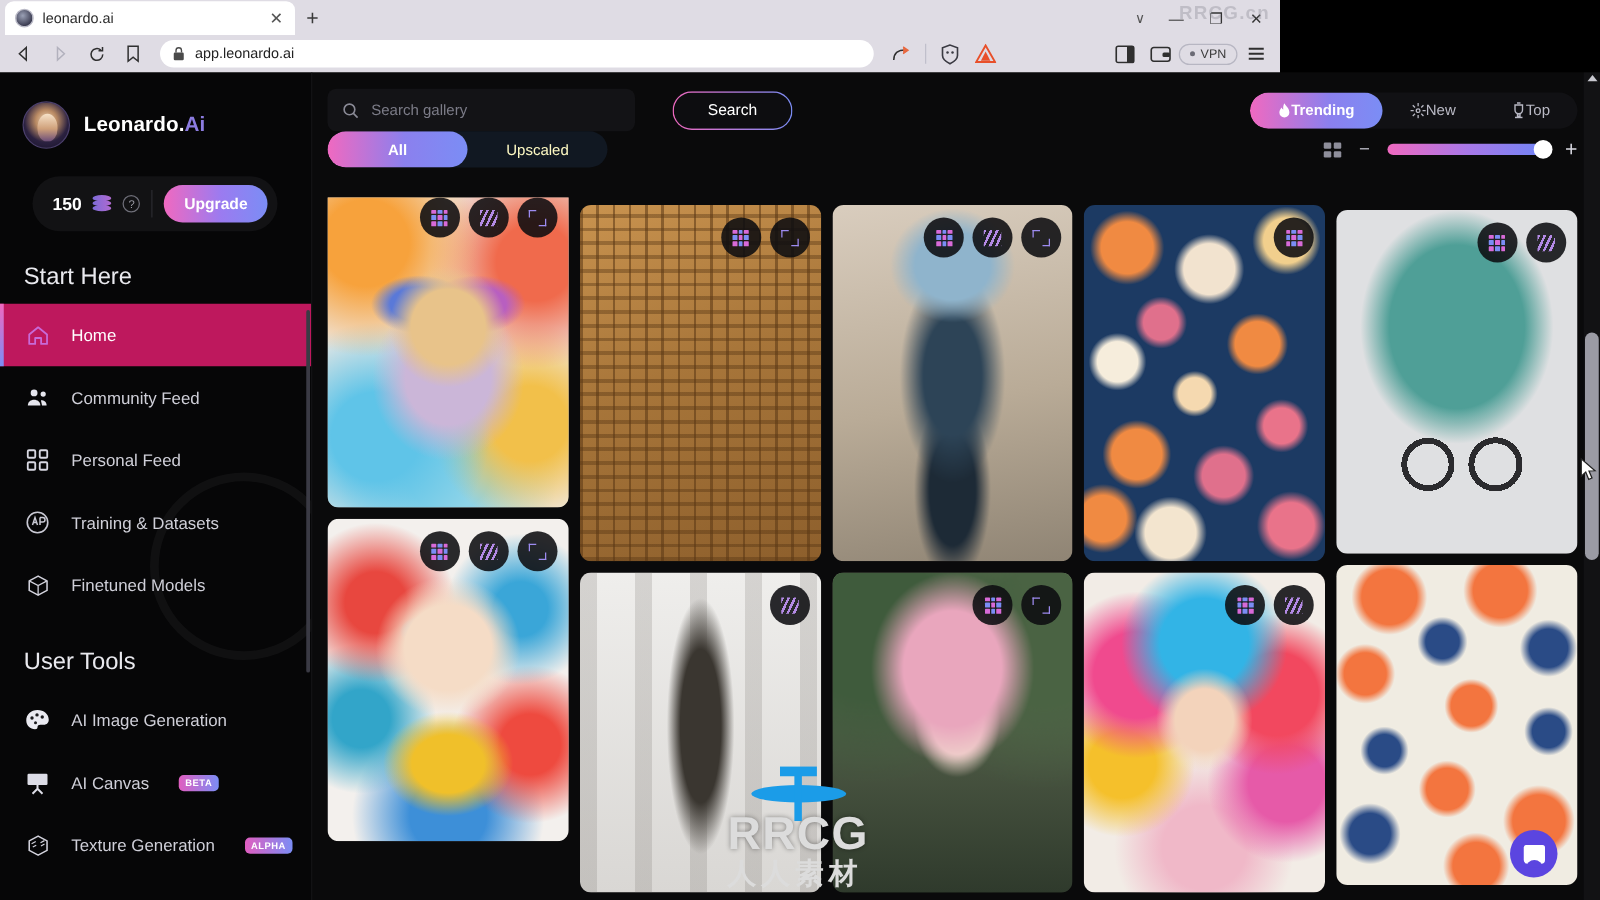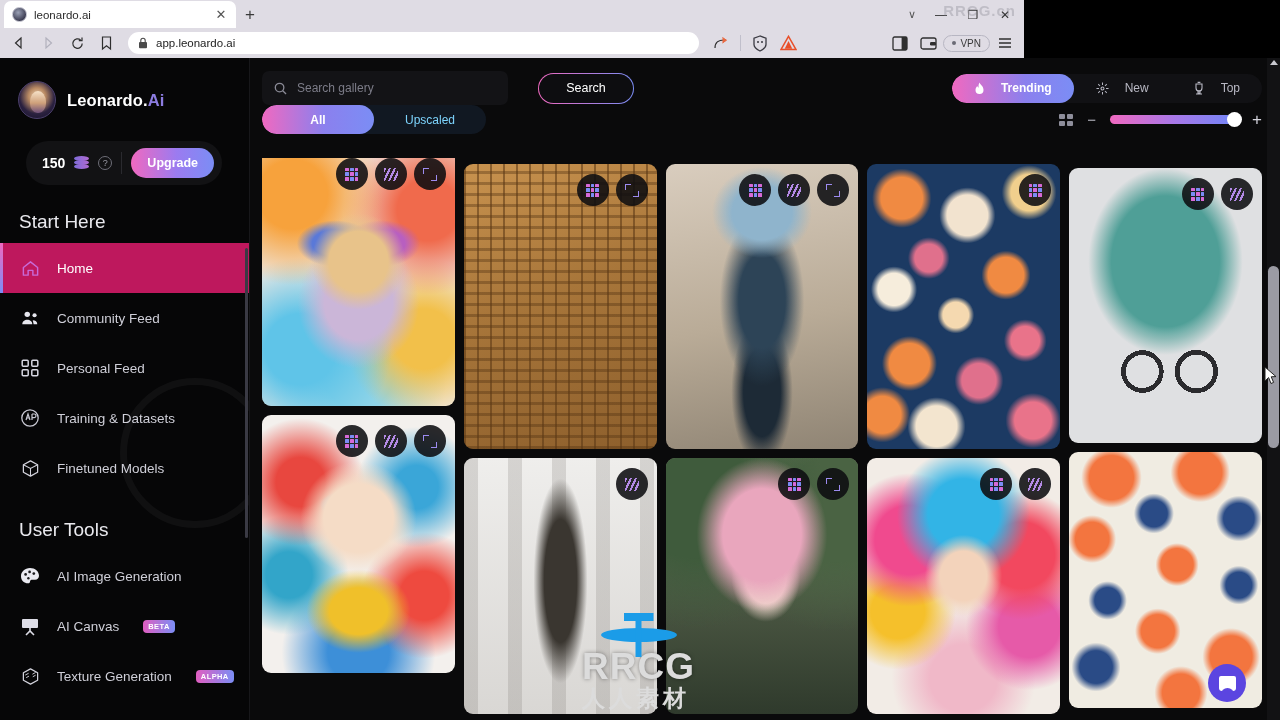--- a/index.html
+++ b/index.html
@@ -104,26 +104,26 @@
   .searchbox { width:246px; height:34px; background:#131316; border-radius:7px;
                display:flex; align-items:center; gap:10px; padding:0 12px; }
   .search-ph { font-size:12px; color:#7c7c88; }
   .search-btn { margin-left:30px; width:96px; height:31px; border-radius:16px;
      background:#0d0d10; color:#fff; font-size:12.5px; display:flex; align-items:center;
      justify-content:center; border:1px solid transparent;
      background-image:linear-gradient(#0d0d10,#0d0d10),linear-gradient(90deg,#f069c0,#7b8df5);
      background-origin:border-box; background-clip:padding-box,border-box;}
   .sortseg { margin-left:auto; display:flex; background:#111114; border-radius:17px; height:29px;
              overflow:hidden; }
-  .seg { display:flex; align-items:center; gap:16px; padding:0 22px; font-size:12px; color:#b9b9c4; }
+  .seg { display:flex; align-items:center; gap:0; padding:0 22px; font-size:12px; color:#b9b9c4; }
   .seg.on { background:linear-gradient(90deg,#f069c0,#8b80ee 60%,#7b8df5); color:#fff; font-weight:bold;
             border-radius:17px; }
   .tb-row2 { display:flex; align-items:center; }
   .filterseg { display:flex; background:#111822; border-radius:17px; height:29px; overflow:hidden; width:224px;}
-  .fseg { flex:1; display:flex; align-items:center; justify-content:center; font-size:12px; color:#7dd3fc; }
+  .fseg { flex:1; display:flex; align-items:center; justify-content:center; font-size:12px; color:#fef9c3; }
   .fseg.on { background:linear-gradient(90deg,#f069c0,#8b80ee 55%,#7b8df5); color:#fff; font-weight:bold;
              border-radius:17px;}
   .zoomctl { margin-left:auto; display:flex; align-items:center; gap:14px; }
   .gridicon { display:grid; grid-template-columns:repeat(2,6px); grid-template-rows:repeat(2,5px); gap:2px;}
   .gridicon span{ background:#8e8e9b; border-radius:1px;}
   .minus { color:#b5b5c0; font-size:15px; }
   .plus { color:#d5d5de; font-size:17px; }
   .slider { width:128px; height:9px; border-radius:5px;
             background:linear-gradient(90deg,#f069c0,#a878e8 50%,#6f86f7); position:relative;}
   .knob { position:absolute; right:-4px; top:-3px; width:15px; height:15px; border-radius:50%; background:#fff;}

